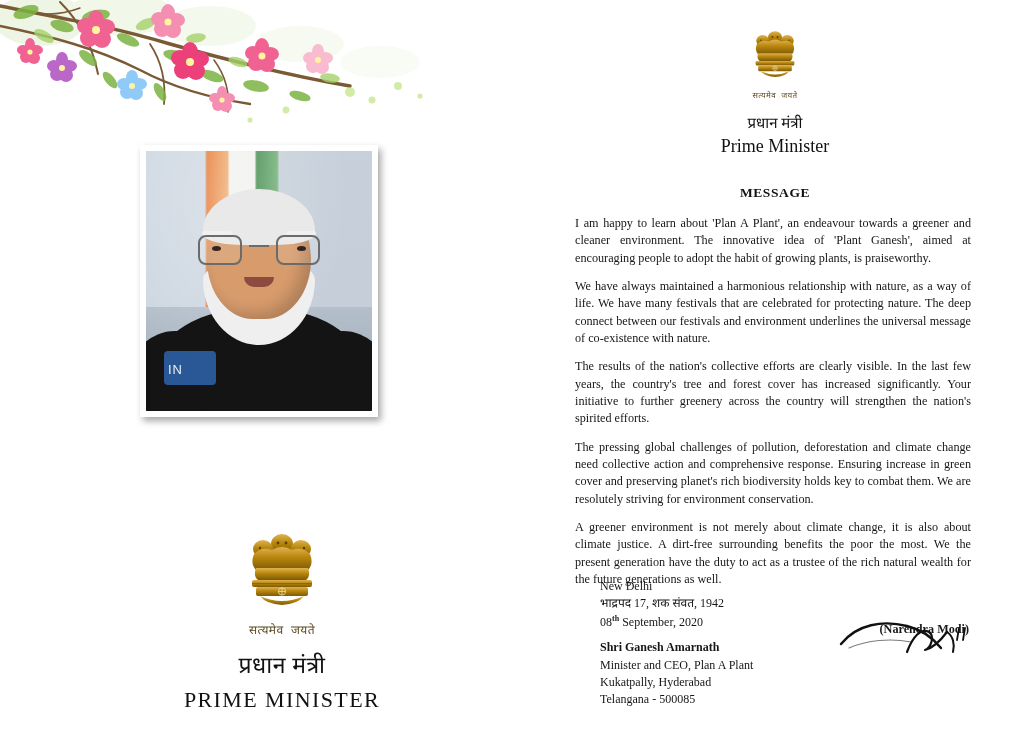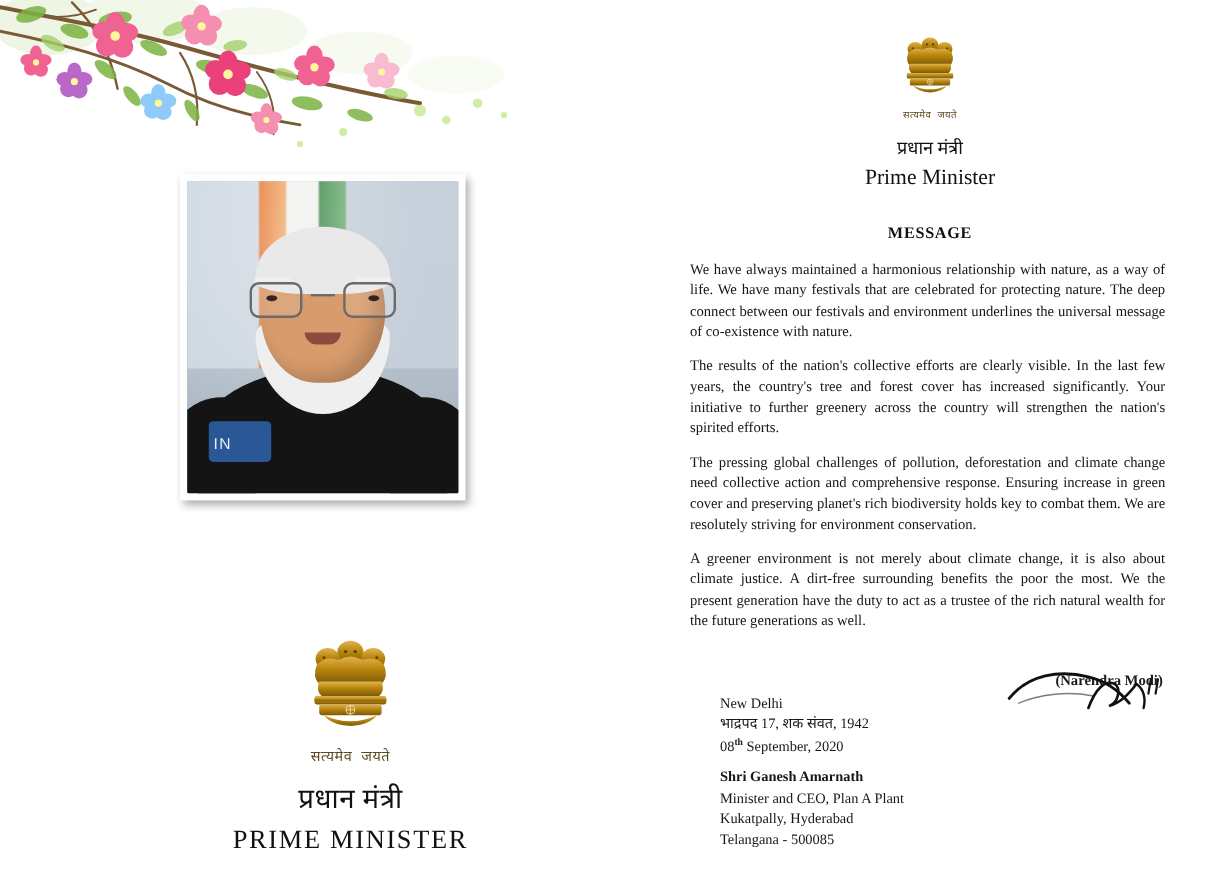--- a/index.html
+++ b/index.html
@@ -22,21 +22,21 @@
     left: 0;
     top: 0;
     width: 470px;
     height: 140px;
     pointer-events: none;
   }
 
   
   .left-col {
     position: absolute;
-    left: 12px;
+    left: 2px;
     top: 0;
     width: 560px;
     height: 626px;
   }
   .portrait-frame {
     position: absolute;
     left: 138px;
     top: 145px;
     width: 238px;
     height: 272px;
@@ -545,20 +545,21 @@
     </svg>
     <div class="emblem-motto-hi" style="font-size:8px">सत्यमेव जयते</div>
   </div>
 
   <div style="position:absolute; left:0; top:108px; width:100%;">
     <div class="pm-hi">प्रधान मंत्री</div>
     <div class="pm-en">Prime Minister</div>
     <div class="msg-title">MESSAGE</div>
 
     <div class="body">
+      <p>I am happy to learn about 'Plan A Plant', an endeavour towards a greener and cleaner environment. The innovative idea of 'Plant Ganesh', aimed at encouraging people to adopt the habit of growing plants, is praiseworthy.</p>
       <p>We have always maintained a harmonious relationship with nature, as a way of life. We have many festivals that are celebrated for protecting nature. The deep connect between our festivals and environment underlines the universal message of co-existence with nature.</p>
       <p>The results of the nation's collective efforts are clearly visible. In the last few years, the country's tree and forest cover has increased significantly. Your initiative to further greenery across the country will strengthen the nation's spirited efforts.</p>
       <p>The pressing global challenges of pollution, deforestation and climate change need collective action and comprehensive response. Ensuring increase in green cover and preserving planet's rich biodiversity holds key to combat them. We are resolutely striving for environment conservation.</p>
       <p>A greener environment is not merely about climate change, it is also about climate justice. A dirt-free surrounding benefits the poor the most. We the present generation have the duty to act as a trustee of the rich natural wealth for the future generations as well.</p>
     </div>
 
     <div class="sign-area">
       <svg class="signature" width="130" height="46" viewBox="0 0 130 46" xmlns="http://www.w3.org/2000/svg">
         <g fill="none" stroke="#111111" stroke-linecap="round" stroke-linejoin="round">
           <path d="M4 26 C 20 6, 46 2, 70 8 C 86 12, 96 20, 104 30" stroke-width="2.4"></path>

